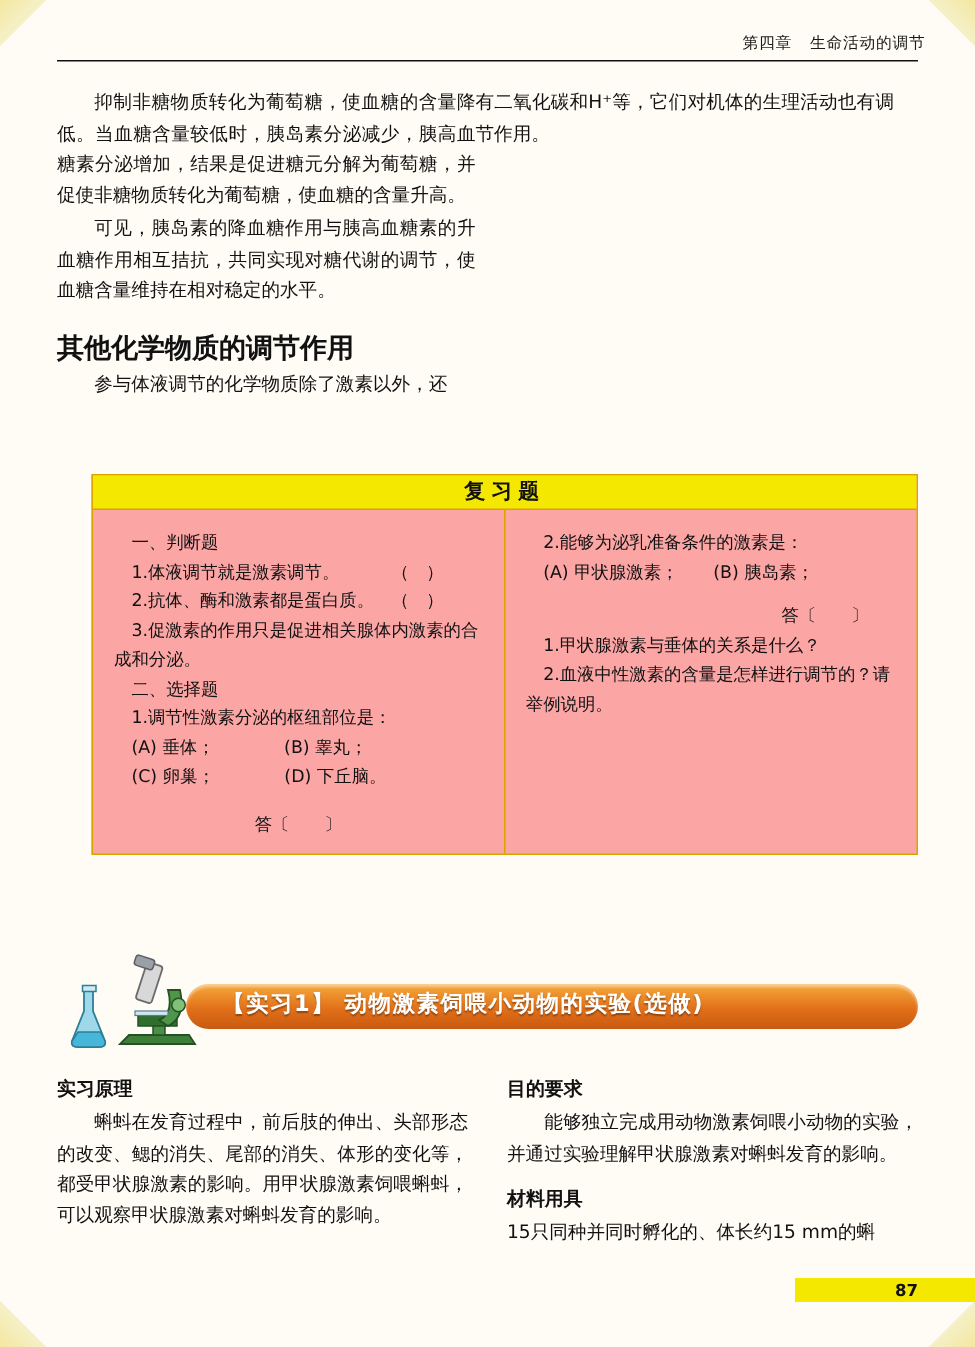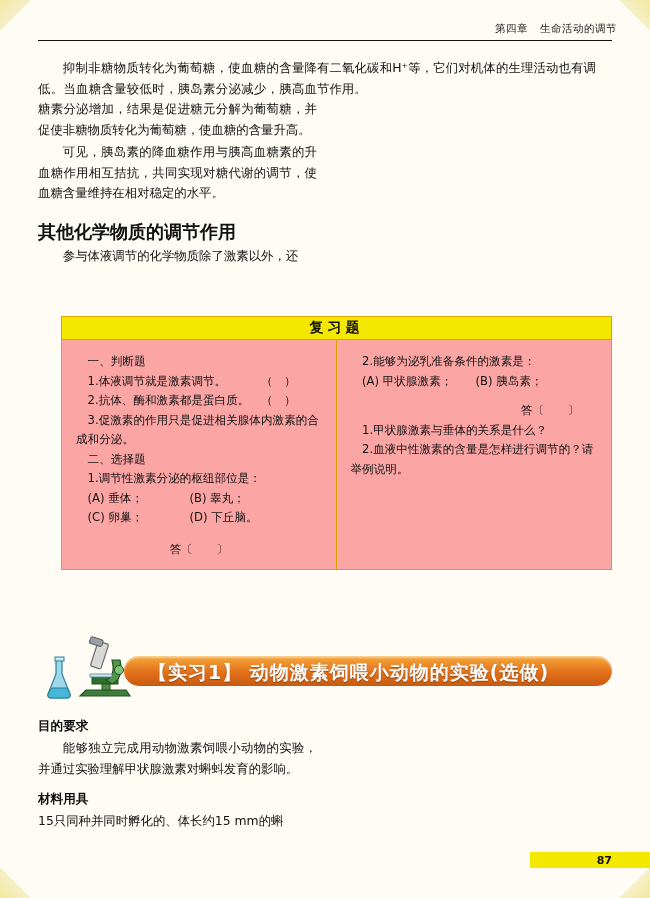--- a/index.html
+++ b/index.html
@@ -135,21 +135,21 @@
     top: 26px;
     height: 30px;
     border-radius: 15px;
     background: linear-gradient(180deg, #f6a93b 0%, #e2701a 55%, #c85a10 100%);
     box-shadow: inset 0 2px 2px rgba(255,255,255,.45);
   }
   .banner-text {
     position: absolute;
     left: 110px;
     top: 30px;
-    font-size: 19px;
+    font-size: 15px;
     font-weight: bold;
     color: #fff;
     letter-spacing: 1px;
     text-shadow: 0 1px 1px rgba(0,0,0,.35);
   }
   .banner-text .tag { color: #fff; }
   
   .micro {
     position: absolute;
     left: 8px;
@@ -266,20 +266,24 @@
     </svg>
     <div class="banner-bar"></div>
     <div class="banner-text">
       <span class="tag">【实习1】</span>
       <span>动物激素饲喂小动物的实验(选做)</span>
     </div>
   </div>
 
   <div class="bottom-cols">
     <div class="col">
+      <h4 class="bhead">实习原理</h4>
+      <p class="body">蝌蚪在发育过程中，前后肢的伸出、头部形态的改变、鳃的消失、尾部的消失、体形的变化等，都受甲状腺激素的影响。用甲状腺激素饲喂蝌蚪，可以观察甲状腺激素对蝌蚪发育的影响。</p>
+    </div>
+    <div class="col">
       <h4 class="bhead">目的要求</h4>
       <p class="body">能够独立完成用动物激素饲喂小动物的实验，并通过实验理解甲状腺激素对蝌蚪发育的影响。</p>
       <h4 class="bhead mt">材料用具</h4>
       <p class="body noindent">15只同种并同时孵化的、体长约15 mm的蝌</p>
     </div>
   </div>
 
   <div class="page-num-bar"></div>
   <div class="page-num">87</div>
 

